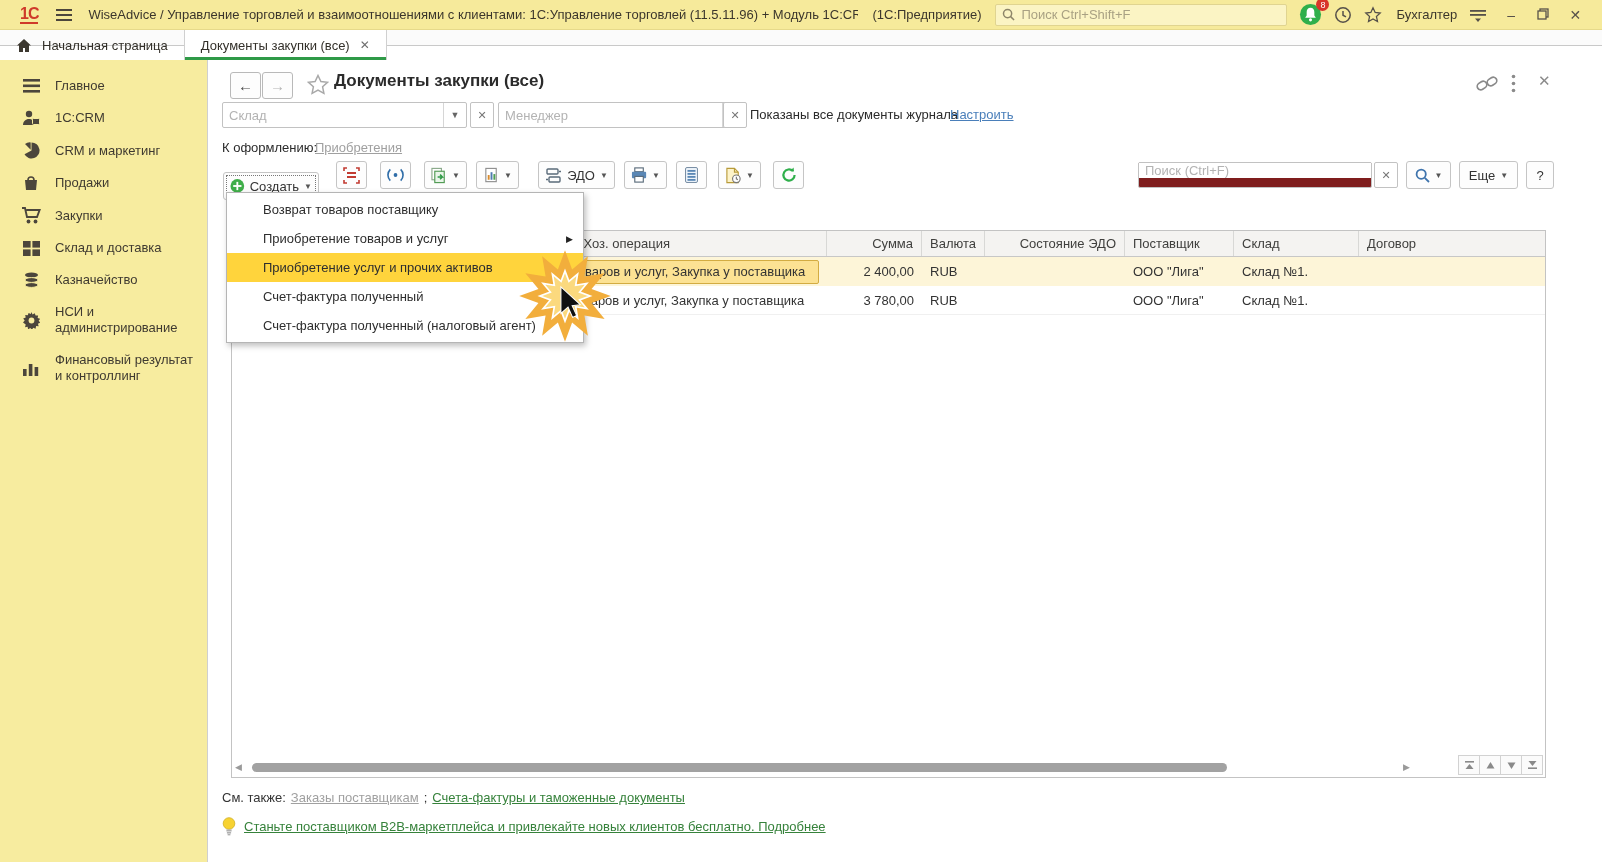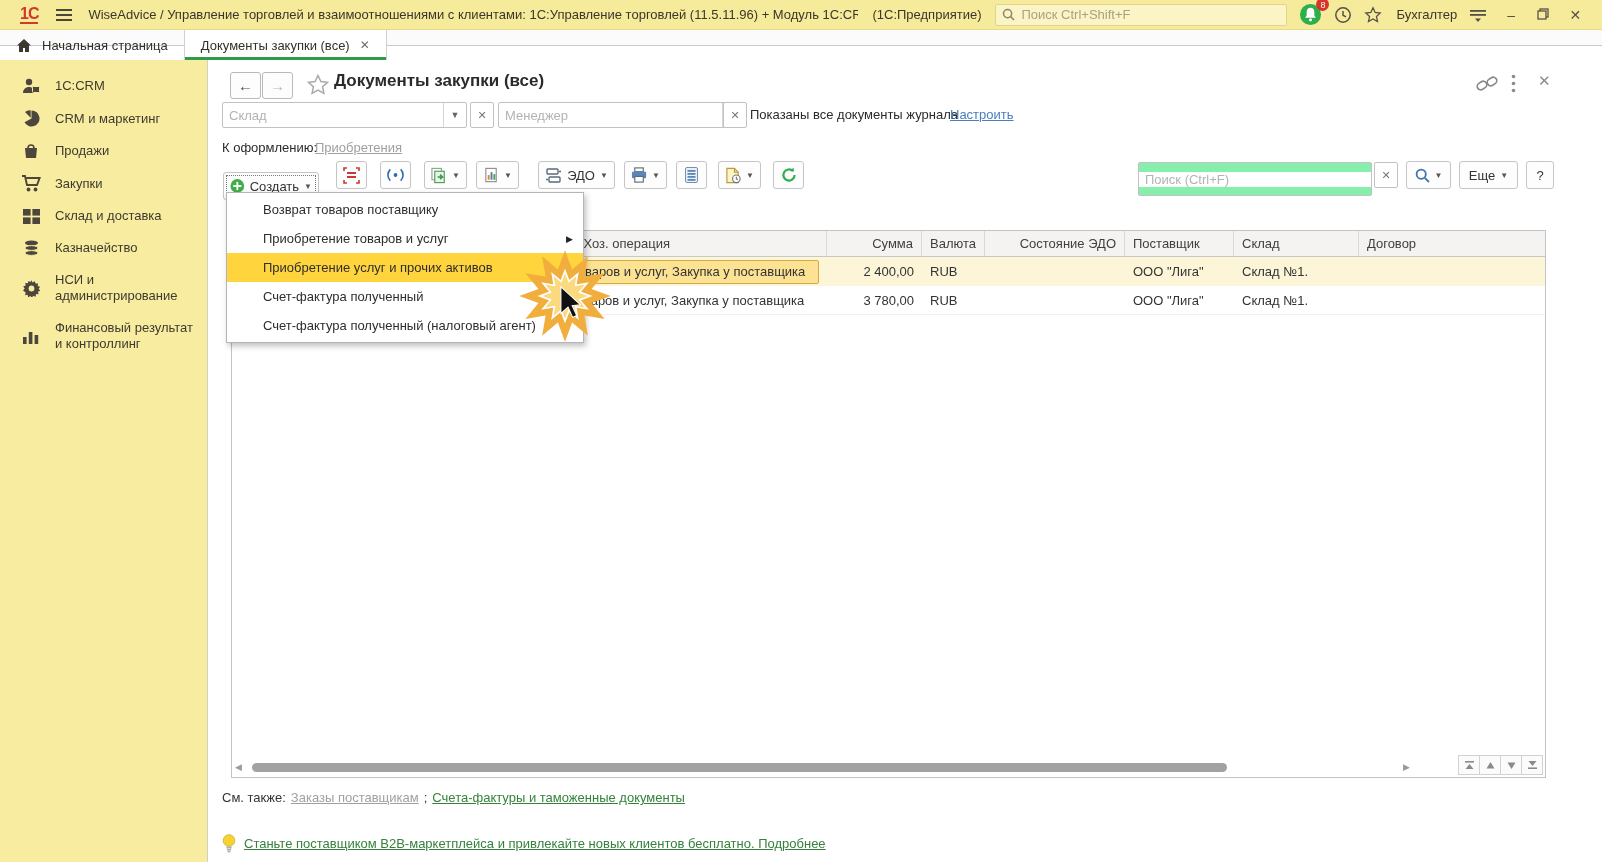--- a/index.html
+++ b/index.html
@@ -46,21 +46,21 @@
   .combo .dd { width:23px; border-left:1px solid #d6d6d6; display:flex; align-items:center; justify-content:center; color:#666; font-size:9px; }
   .xbtn { position:absolute; width:24px; height:26px; border:1px solid #c2c2c2; border-radius:2px; background:#fff; display:flex; align-items:center; justify-content:center; color:#777; font-size:11px; }
   .shown-text { position:absolute; top:47px; color:#2b2b2b; }
   .link-blue { color:#4a7fba; text-decoration:underline; }
   .link-gray { color:#a0a0a0; text-decoration:underline; }
   .link-green { color:#36823b; text-decoration:underline; }
 
   .btn { position:absolute; height:28px; background:#fdfdfd; border:1px solid #c5c5c5; border-radius:3px; display:flex; align-items:center; justify-content:center; gap:5px; padding:0 6px; color:#333; }
   .caret { font-size:8px; color:#555; }
   .btn.focus { outline:1px dotted #777; outline-offset:-4px; }
-  .srch { position:absolute; height:34px; border:1px solid #c2c2c2; border-radius:2px; background:#86efac; display:flex; align-items:center; }
+  .srch { position:absolute; height:26px; border:1px solid #c2c2c2; border-radius:2px; background:#7f1d1d; display:flex; align-items:flex-start; }
   .srch input { border:none; outline:none; width:100%; padding:0 6px; font-size:13px; font-family:inherit; }
   .srch input::placeholder { color:#b3b3b3; }
 
   
   .tablewrap { position:absolute; left:23px; top:170px; width:1315px; height:548px; border:1px solid #c3c3c3; background:#fff; }
   .thead { display:flex; height:26px; background:#f4f3f1; border-bottom:1px solid #c7c7c7; color:#40403e; }
   .th { padding:5px 8px 0 8px; border-right:1px solid #d8d8d6; white-space:nowrap; overflow:hidden; }
   .trow { display:flex; height:29px; align-items:center; }
   .td { padding:0 8px; white-space:nowrap; overflow:hidden; }
   .c-doc{width:595px; min-width:595px;} .c-sum{width:95px; min-width:95px; text-align:right;} .c-cur{width:63px; min-width:63px;}
@@ -80,21 +80,21 @@
   
   .menu { position:absolute; left:18px; top:132px; width:358px; background:#fff; border:1px solid #b5b5b5; box-shadow:2px 3px 6px rgba(0,0,0,.25); z-index:50; padding:2px 0; }
   .mi { height:29px; display:flex; align-items:center; padding-left:36px; padding-right:10px; color:#2e2e2e; position:relative; }
   .mi.hl { background:#ffd43c; }
   .mi .sub { position:absolute; right:10px; font-size:9px; color:#222; }
 
   .starburst { position:absolute; left:296px; top:190px; z-index:60; }
 
   
   .seealso { position:absolute; left:14px; top:730px; display:flex; gap:5px; align-items:center; }
-  .promo { position:absolute; left:14px; top:774px; display:flex; gap:8px; align-items:center; }
+  .promo { position:absolute; left:14px; top:757px; display:flex; gap:8px; align-items:center; }
 </style>
 </head>
 <body>
 
 <div class="titlebar">
   <span class="logo1c">1С</span>
   <span class="burger"></span>
   <span class="apptitle">WiseAdvice / Управление торговлей и взаимоотношениями с клиентами: 1С:Управление торговлей (11.5.11.96) + Модуль 1С:CR…</span>
   <span class="appsuffix">(1С:Предприятие)</span>
   <div class="globalsearch">
@@ -148,20 +148,30 @@
       </svg>
     <span>Начальная страница</span>
   </div>
   <div class="tab active">
     <span>Документы закупки (все)</span>
     <span class="tabclose">✕</span>
   </div>
 </div>
 
 <div class="sidebar">
+  <div class="side-item">
+    <span class="sicon">
+        <svg width="17" height="14" viewBox="0 0 17 14">
+          <rect y="0" width="17" height="2.6" fill="#4c463c"></rect>
+          <rect y="5.5" width="17" height="2.6" fill="#4c463c"></rect>
+          <rect y="11" width="17" height="2.6" fill="#4c463c"></rect>
+        </svg>
+      </span>
+    <span>Главное</span>
+  </div>
   <div class="side-item">
     <span class="sicon">
         <svg width="18" height="16" viewBox="0 0 18 16">
           <circle cx="7" cy="4" r="3.2" fill="#4c463c"></circle>
           <path d="M1 15c0-3.6 2.6-6 6-6s6 2.4 6 6z" fill="#4c463c"></path>
           <rect x="10.5" y="8.5" width="7" height="6" rx="1" fill="#4c463c" stroke="#f7ec9f" stroke-width="1"></rect>
         </svg>
       </span>
     <span>1С:CRM</span>
   </div>

